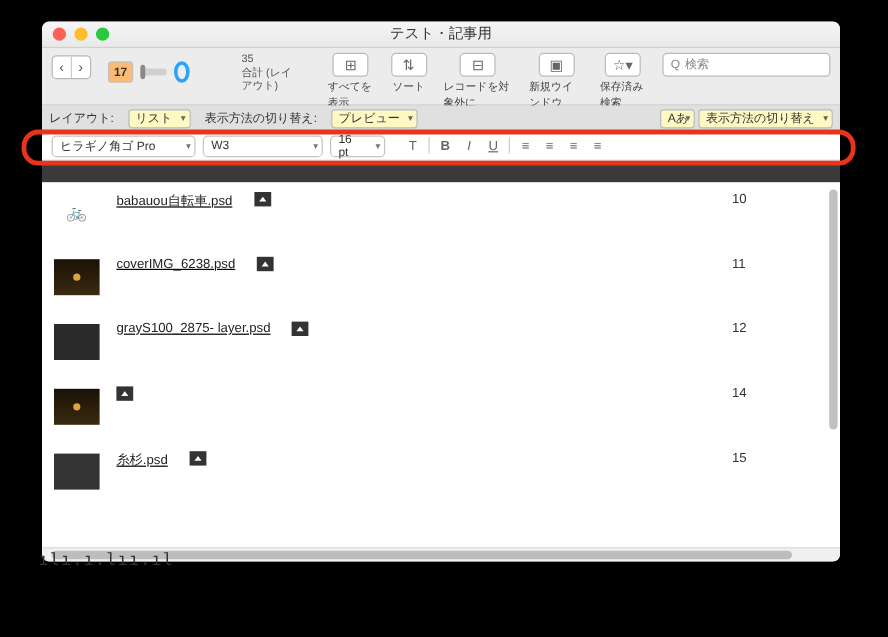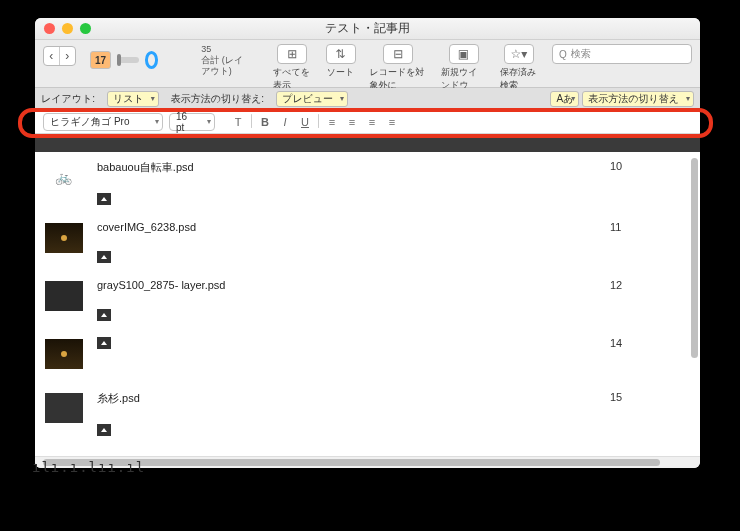--- a/index.html
+++ b/index.html
@@ -40,21 +40,21 @@
 .highlight { position: absolute; border: 4px solid #e8341c; border-radius: 14px; pointer-events: none; left: 18px; top: 108px; width: 695px; height: 30px; z-index: 50; }
 .darkdiv { height: 18px; background: #3a3a3a; }
 .list { flex: 1; background: #fff; overflow-y: auto; position: relative; }
 .row { display: flex; align-items: flex-start; padding: 8px 10px; gap: 14px; min-height: 54px; }
 .thumb { width: 38px; height: 30px; background: #333; flex-shrink: 0; display: flex; align-items: center; justify-content: center; font-size: 14px; color: #fff; margin-top: 2px; }
 .thumb.bike { background:#fff; color:#000; }
 .thumb.gold { background: linear-gradient(#1a1206,#3a2a10); }
 .thumb.gold::after{content:'';width:6px;height:6px;background:#d9a441;border-radius:50%;}
 .thumb.gray { background:#2a2a2a; }
 .thumb.dark { background:#1a2020; }
-.rowmain { flex: 1; display: flex; flex-direction: column; gap: 18px; }
+.rowmain { flex: 1; display: flex; flex-direction: row; gap: 18px; text-decoration: underline; }
 .fname { font-size: 11px; color: #222; }
 .imgbadge { width:14px; height:12px; background:#333; display:flex; align-items:center; justify-content:center; }
 .imgbadge::after{content:'';width:0;height:0;border-left:3px solid transparent;border-right:3px solid transparent;border-bottom:4px solid #fff;}
 .rnum { width: 80px; font-size: 11px; color: #333; text-align: left; }
 .deco { position: absolute; left: 32px; bottom: 56px; color: #333; font-size: 14px; letter-spacing: 1px; z-index: 60; font-family: monospace; }
 .hscroll { height: 12px; background: #f0f0f0; border-top: 1px solid #ddd; position: relative; }
 .hscroll::after{content:'';position:absolute;left:8px;right:40px;top:2px;height:7px;background:#bdbdbd;border-radius:4px;}
 .vscroll { position:absolute; right:2px; top:140px; width:7px; height:200px; background:#c0c0c0; border-radius:4px;}
 </style>
 </head>
@@ -124,20 +124,21 @@
     <span>表示方法の切り替え:</span>
     <div class="sel2">プレビュー</div>
     <div class="tb2end">
       <div class="sel2" style="padding-right:5px">Aあ</div>
       <div class="sel2">表示方法の切り替え</div>
     </div>
   </div>
 
   <div class="fmtrow">
     <div class="fmtsel" style="width:120px">ヒラギノ角ゴ Pro</div>
+    <div class="fmtsel" style="width:100px">W3</div>
     <div class="fmtsel" style="width:46px">16 pt</div>
     <div class="fmticons">
       <div class="fic">T</div>
       <div class="fic sep"></div>
       <div class="fic">
           <b>B</b>
         </div>
       <div class="fic">
           <i>I</i>
         </div>

